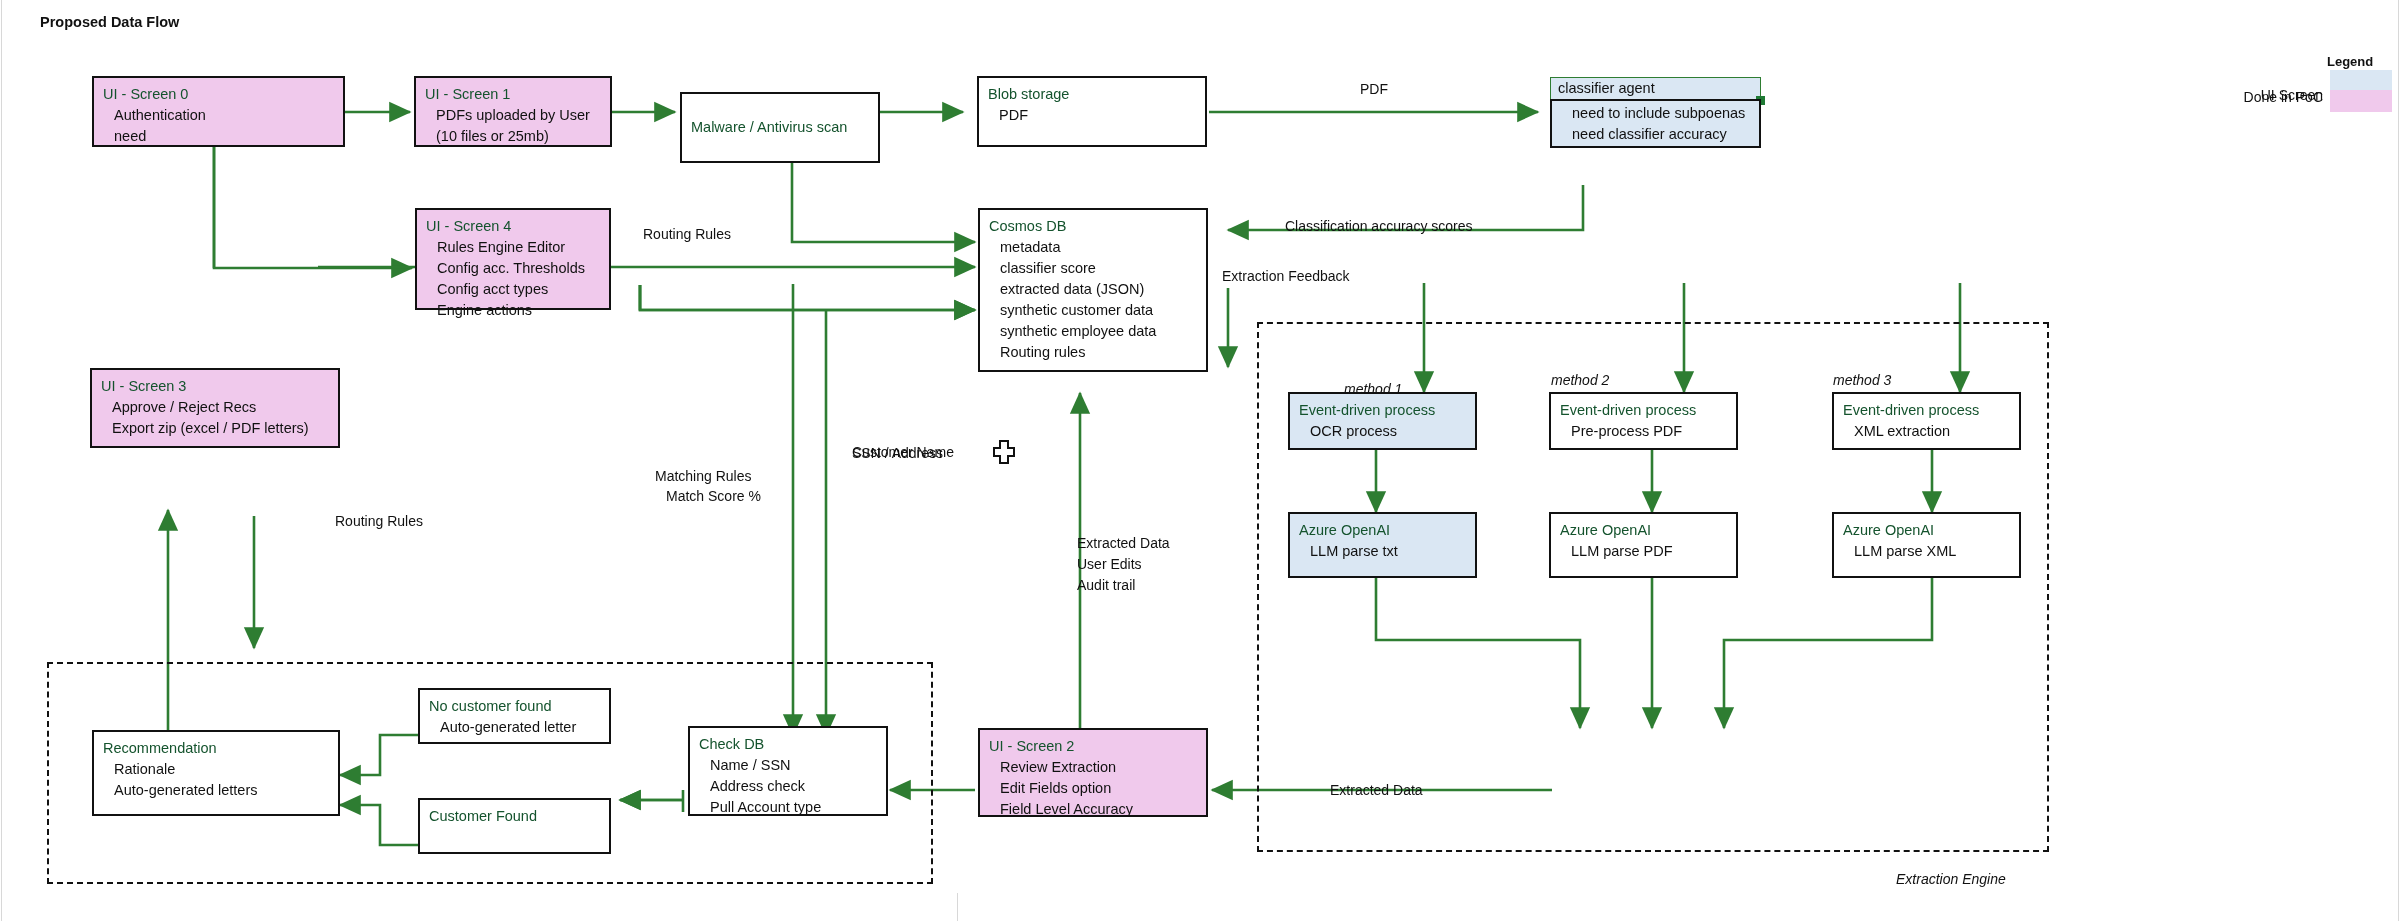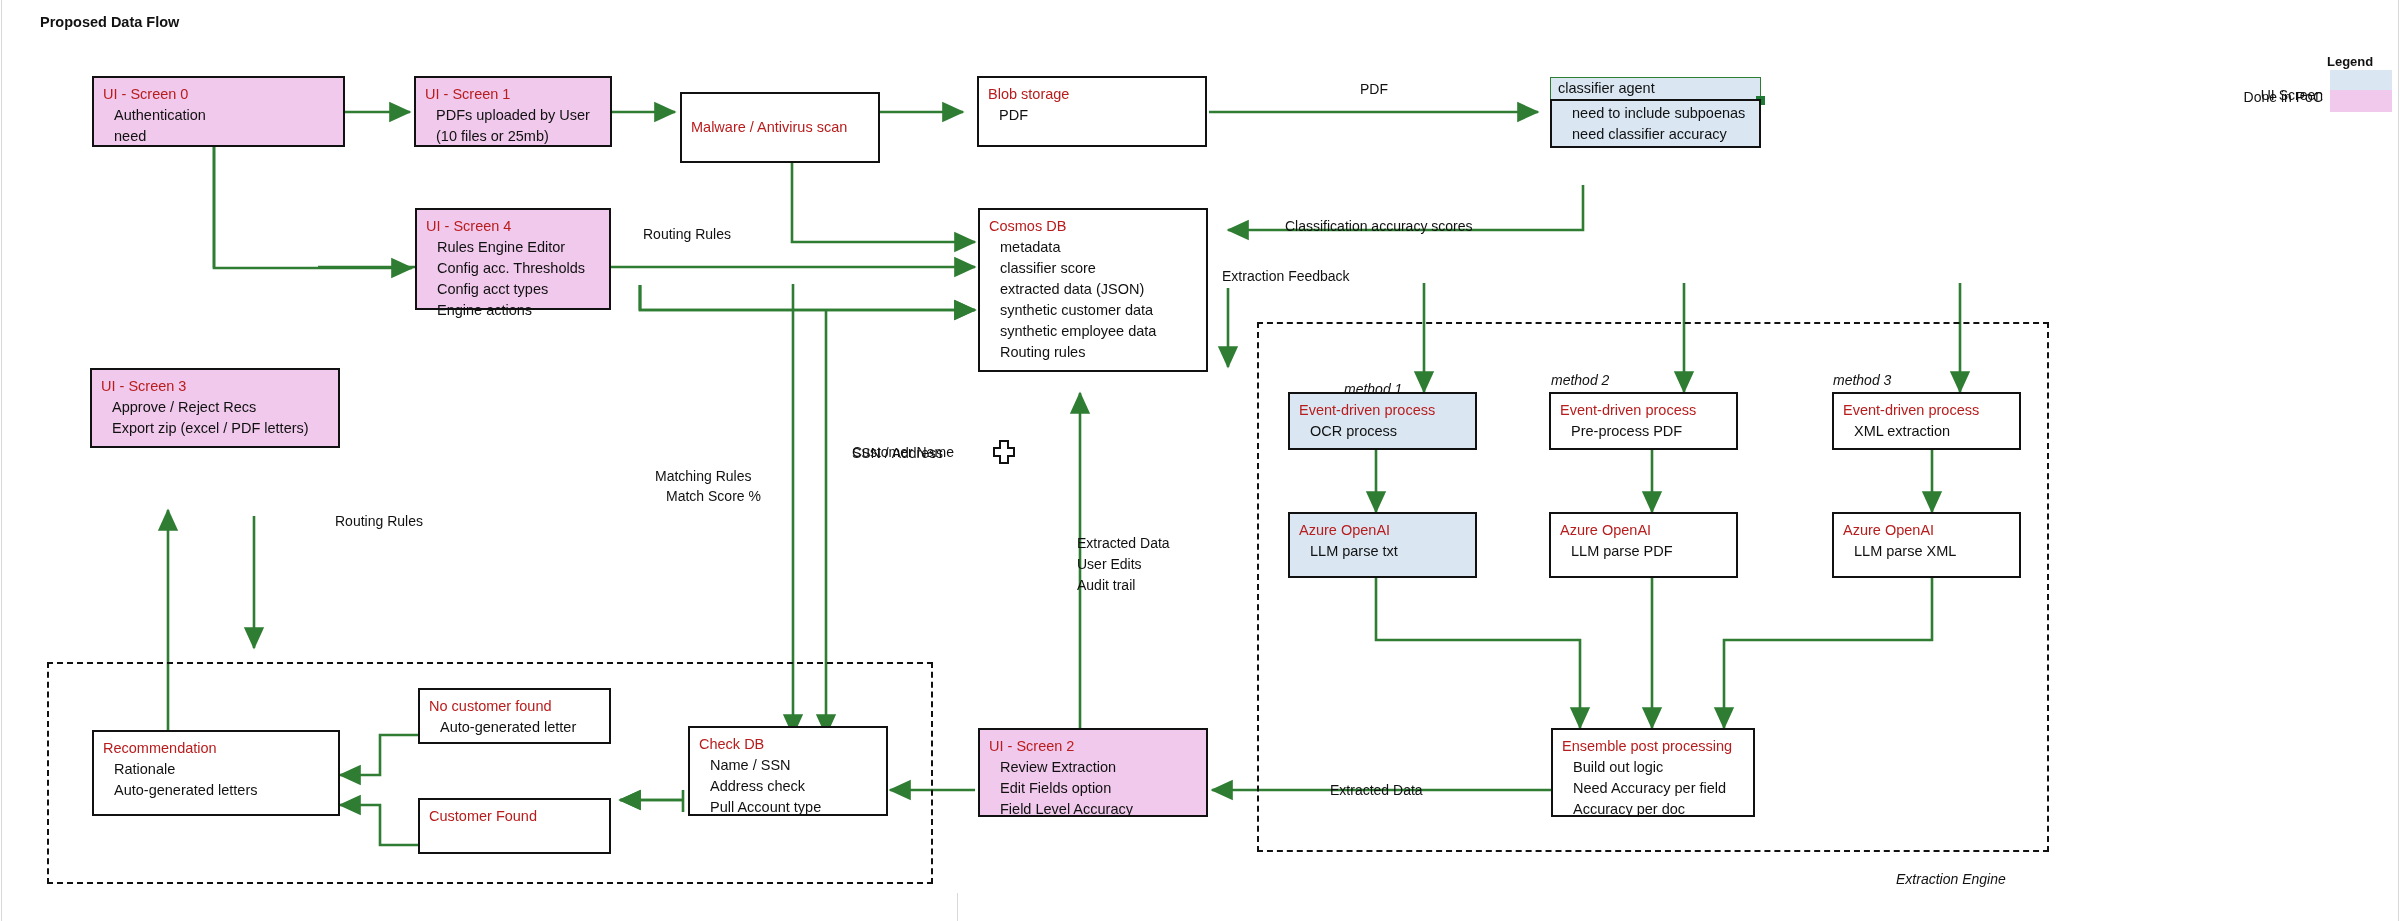--- a/index.html
+++ b/index.html
@@ -1,21 +1,21 @@
 <!DOCTYPE html>
 <html><head>
 <meta charset="utf-8">
 <style>
   html,body{margin:0;padding:0;background:#ffffff;}
   body{font-family:"Liberation Sans",sans-serif;}
   #canvas{position:relative;width:2400px;height:921px;background:#fff;overflow:hidden;}
   #wires{position:absolute;left:0;top:0;width:2400px;height:921px;pointer-events:none;}
   .node{position:absolute;box-sizing:border-box;border:2.5px solid #111;background:#fff;
         padding:6px 8px 6px 9px;}
-  .node .ttl{font-size:14.5px;color:#b91c1c;line-height:21px;white-space:nowrap;}
+  .node .ttl{font-size:14.5px;color:#14532d;line-height:21px;white-space:nowrap;}
   .node .sub{font-size:14.5px;color:#111;line-height:21px;white-space:nowrap;padding-left:11px;}
   .pink{background:#f0c9ec;}
   .blue{background:#dae7f3;}
   .hdrbox{position:absolute;box-sizing:border-box;border:1.5px solid #2e7d32;background:#dae7f3;
           font-size:14.5px;color:#111;line-height:19px;padding:1px 6px 1px 7px;white-space:nowrap;}
   .grip{position:absolute;width:9px;height:9px;background:#1f7a34;}
   .lbl{position:absolute;font-size:14px;color:#111;line-height:19px;white-space:nowrap;}
   .italic{font-style:italic;}
   .dashbox{position:absolute;box-sizing:border-box;border:2.5px dashed #111;background:transparent;}
   .title{position:absolute;font-size:14.5px;font-weight:bold;color:#111;}
@@ -183,26 +183,20 @@
   </div>
   <div class="node" style="left:1549px;top:512px;width:189px;height:66px;">
     <div class="ttl">Azure OpenAI</div>
     <div class="sub">LLM parse PDF</div>
   </div>
   <div class="node" style="left:1832px;top:512px;width:189px;height:66px;">
     <div class="ttl">Azure OpenAI</div>
     <div class="sub">LLM parse XML</div>
   </div>
 
-  <div class="node" style="left:1551px;top:728px;width:204px;height:89px;">
-    <div class="ttl">Ensemble post processing</div>
-    <div class="sub">Build out logic</div>
-    <div class="sub">Need Accuracy per field</div>
-    <div class="sub">Accuracy per doc</div>
-  </div>
 
   <div class="node pink" style="left:978px;top:728px;width:230px;height:89px;">
     <div class="ttl">UI - Screen 2</div>
     <div class="sub">Review Extraction</div>
     <div class="sub">Edit Fields option</div>
     <div class="sub">Field Level Accuracy</div>
   </div>
 
   <div class="dashbox" style="left:47px;top:662px;width:886px;height:222px;"></div>
 

